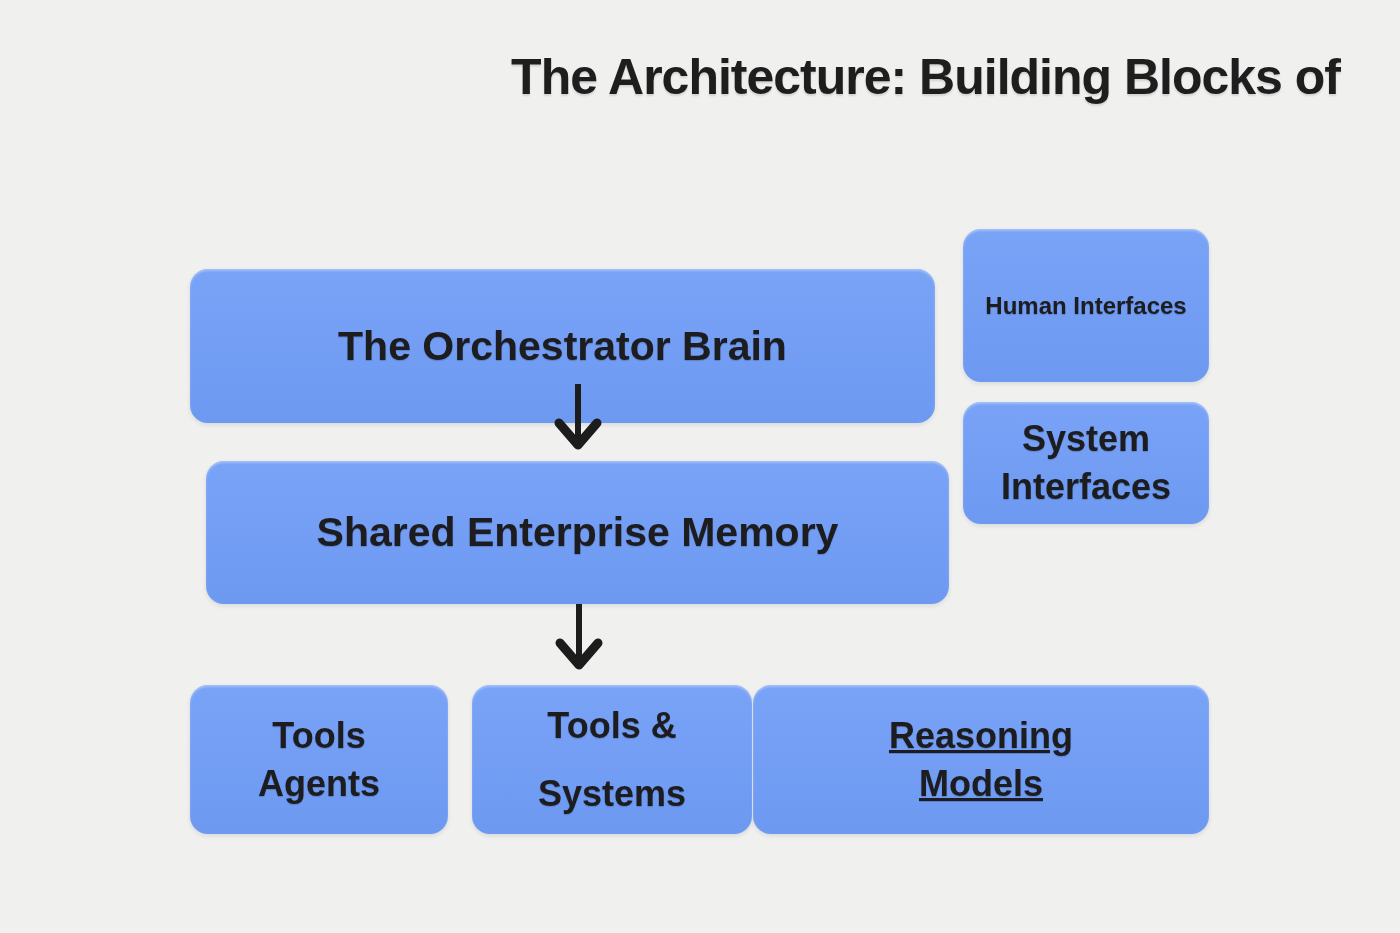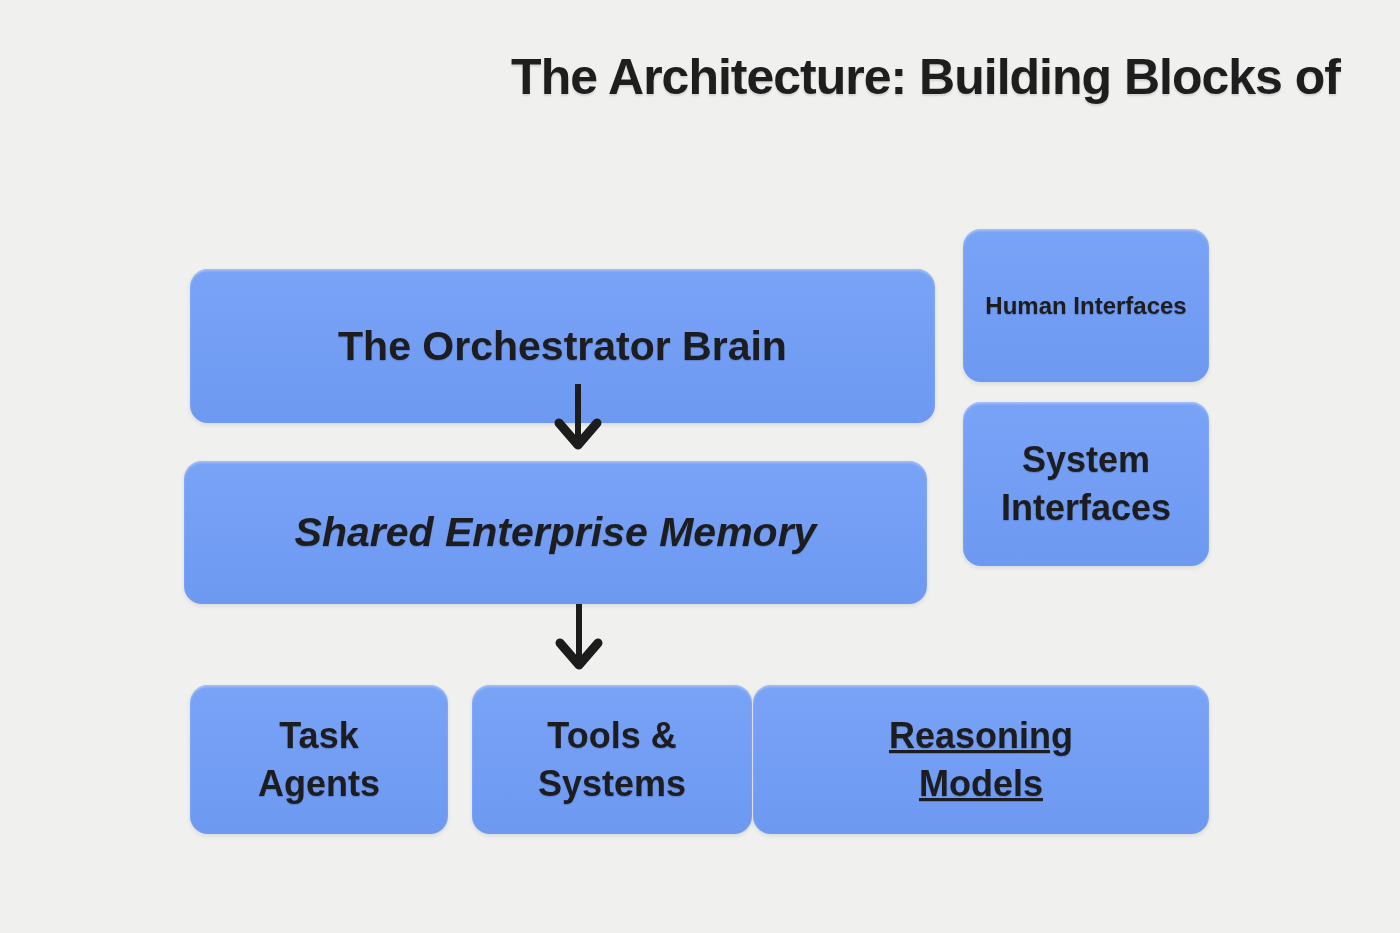--- a/index.html
+++ b/index.html
@@ -42,28 +42,28 @@
     justify-content: center;
     text-align: center;
     color: var(--node-text);
     font-weight: bold;
     box-shadow: inset 0 2px 2px rgba(255,255,255,0.30), 0 2px 4px rgba(40,60,110,0.12);
     text-shadow: 0 1px 1px rgba(25,45,95,0.25);
   }
   .node-label { display: block; }
   
   .node-orchestrator { left: 190px; top: 229px; width: 745px; height: 154px; font-size: 41px; margin-top: 40px; }
-  .node-memory       { left: 184px; top: 461px; width: 743px; height: 143px; font-size: 41px; font-style: italic; }
+  .node-memory       { left: 206px; top: 461px; width: 743px; height: 143px; font-size: 41px; }
   
   .node-human  { left: 963px; top: 229px; width: 246px; height: 153px; font-size: 24px; line-height: 48px; }
-  .node-system { left: 963px; top: 402px; width: 246px; height: 164px; font-size: 36px; line-height: 48px; }
+  .node-system { left: 963px; top: 402px; width: 246px; height: 122px; font-size: 36px; line-height: 48px; }
   .node-human .node-label, .node-system .node-label { max-width: 210px; }
   
   .node-task      { left: 190px; top: 685px; width: 258px; height: 149px; font-size: 36px; line-height: 48px; }
-  .node-tools     { left: 472px; top: 685px; width: 280px; height: 149px; font-size: 36px; line-height: 48px; }
+  .node-tools     { left: 472px; top: 685px; width: 280px; height: 149px; font-size: 36px; line-height: 68px; }
   .node-reasoning { left: 753px; top: 685px; width: 456px; height: 149px; font-size: 36px; line-height: 48px; text-decoration: underline; }
   .node-task .node-label  { max-width: 150px; }
   .node-tools .node-label { max-width: 165px; }
   .node-reasoning .node-label { max-width: 250px; }
   .arrow {
     position: absolute;
     width: 48px; height: 70px;
   }
   .arrow-1 { left: 554px; top: 383px; }
   .arrow-2 { left: 555px; top: 603px; }
@@ -101,21 +101,21 @@
   <div class="node node-memory">
     <span class="node-label">Shared Enterprise Memory</span>
   </div>
 
   <svg class="arrow arrow-2" viewBox="0 0 48 70" aria-hidden="true">
     <line x1="24" y1="1" x2="24" y2="60" stroke-width="6"></line>
     <polyline points="5,40 24,62 43,40" stroke-width="9" stroke-linecap="round" stroke-linejoin="round"></polyline>
   </svg>
 
   <div class="node node-task">
-    <span class="node-label">Task Agents</span>
+    <span class="node-label">Tools Agents</span>
   </div>
 
   <div class="node node-tools">
     <span class="node-label">Tools &amp; Systems</span>
   </div>
 
   <div class="node node-reasoning">
     <span class="node-label">Reasoning Models</span>
   </div>
 

